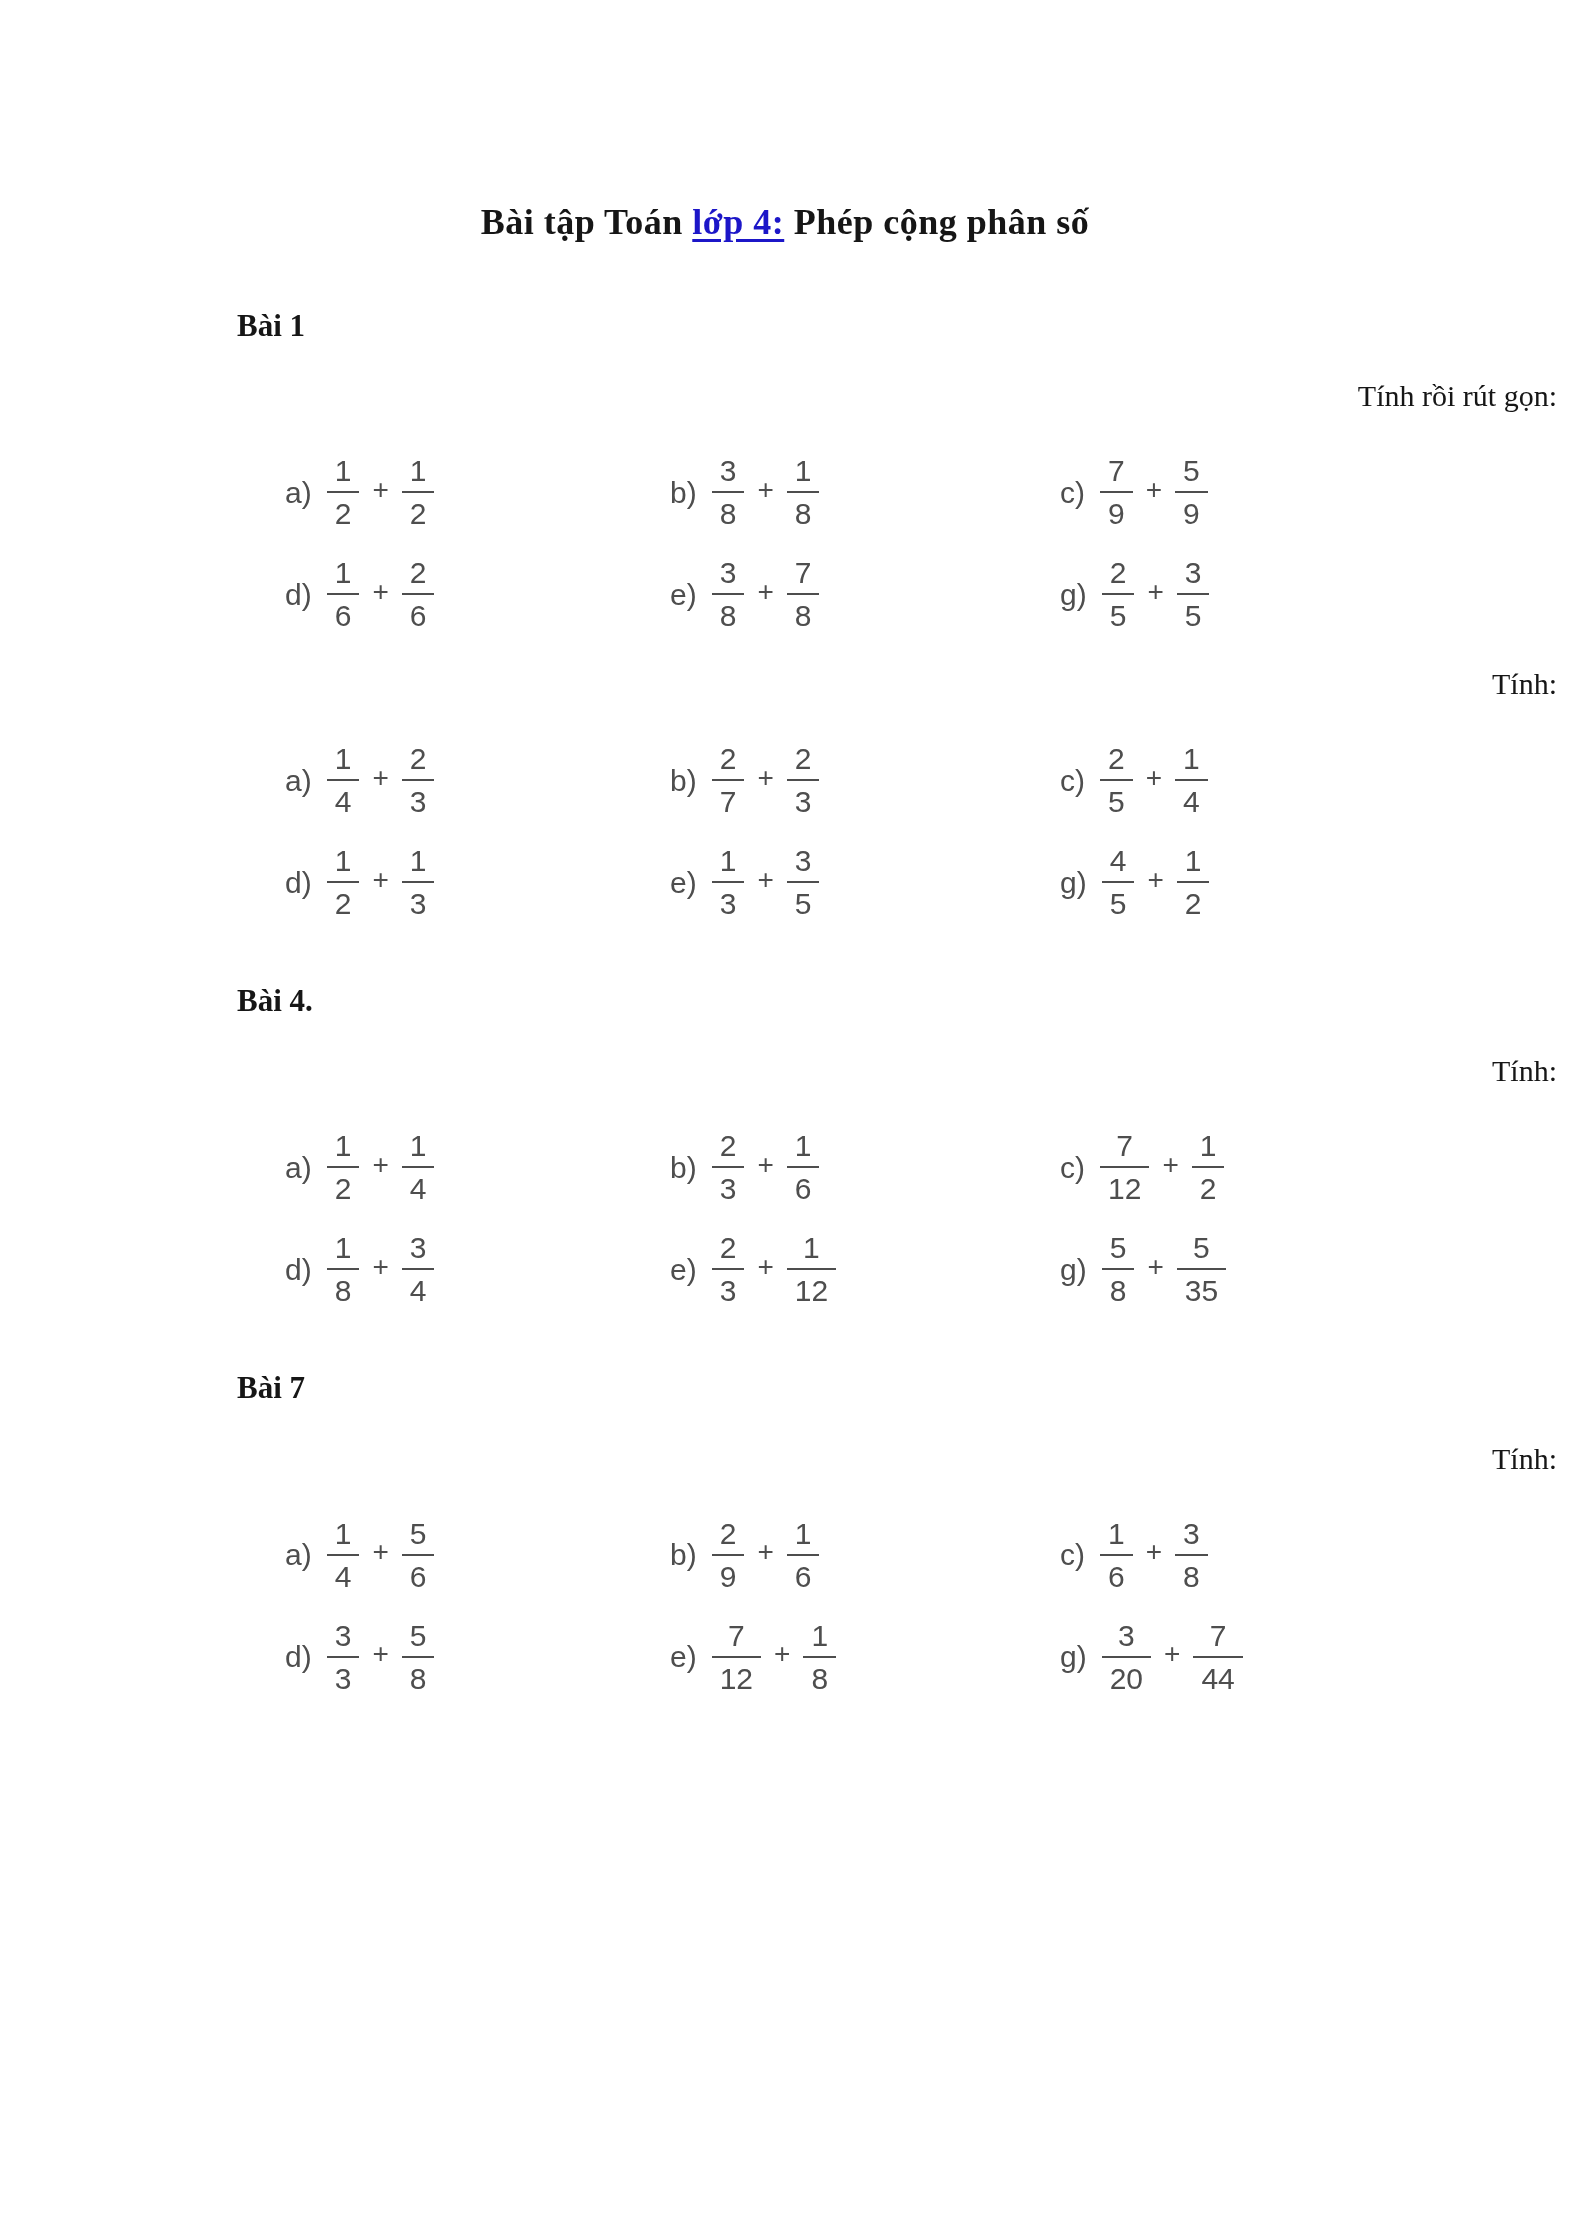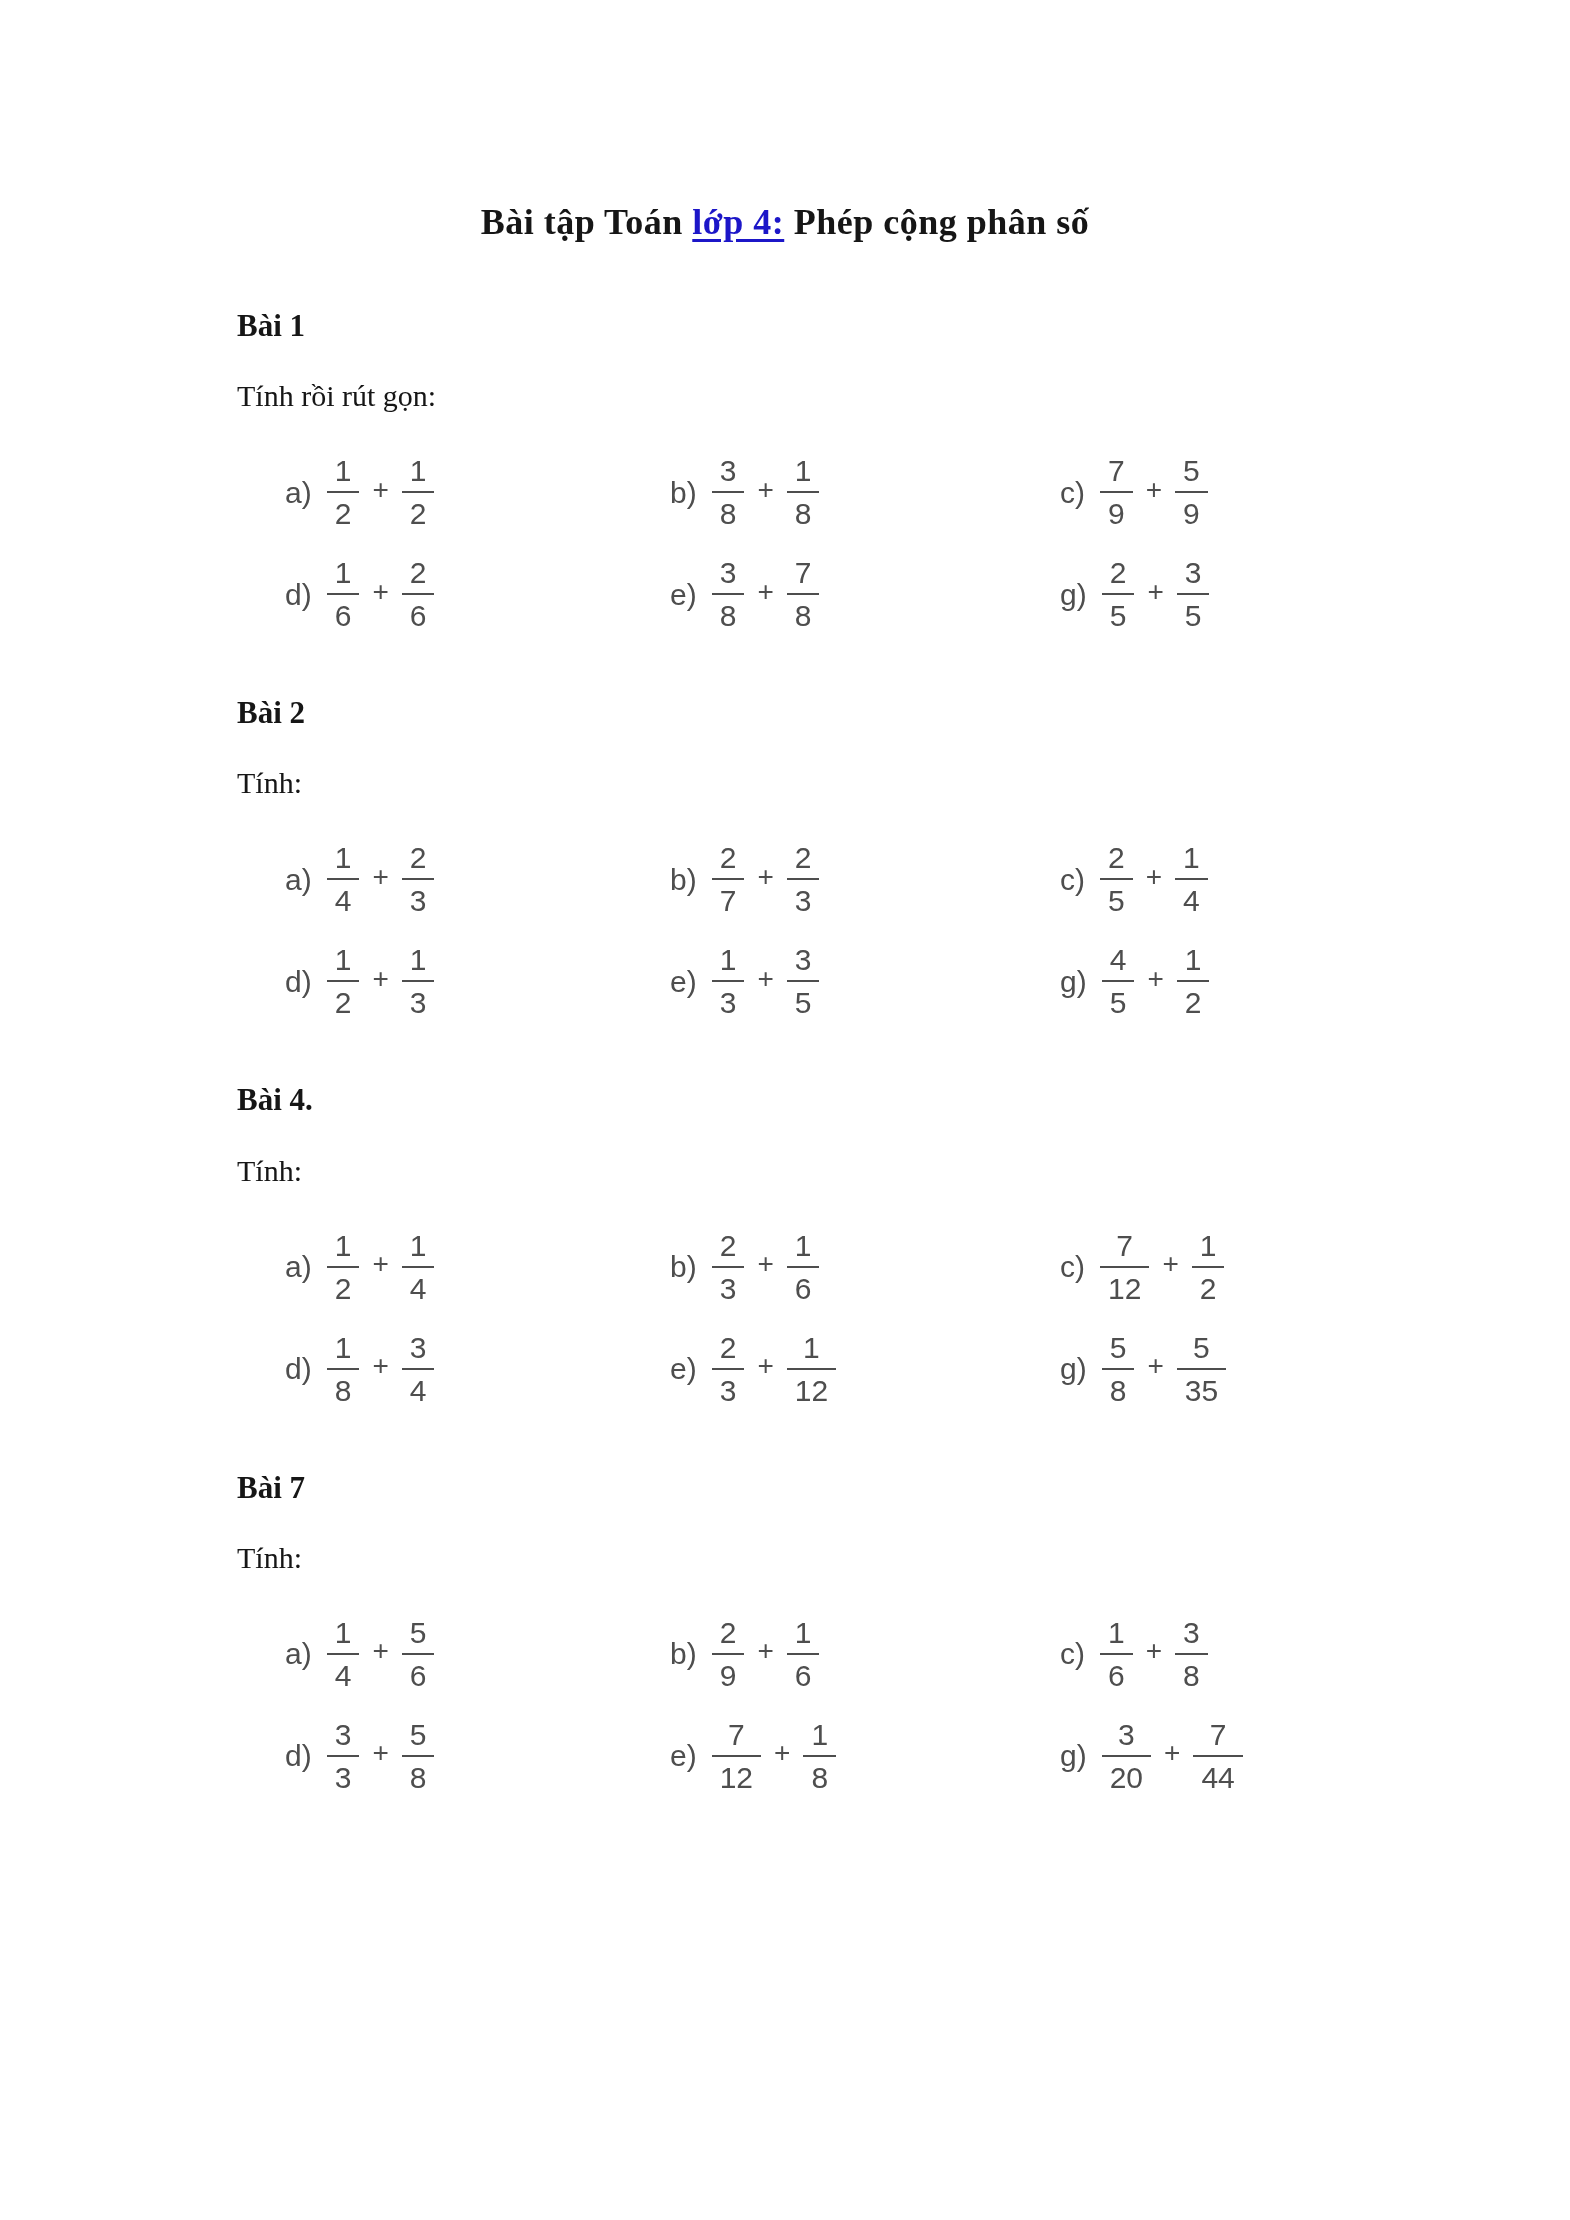--- a/index.html
+++ b/index.html
@@ -38,23 +38,24 @@
   }
   .section{margin:0;}
   .sec-heading{
     margin:62px 0 0 237px;
     font-size:31px;
     font-weight:bold;
     line-height:1.2;
     font-family:Liberation Serif, serif;
   }
   .sec-instruction{
-    margin:34px 0 0 237px;
+    margin:34px 13px 0 237px;
     font-size:30px;
     line-height:1.2;
+    text-align:right;
   }
   .ex-row{
     display:grid;
     grid-template-columns:385px 390px auto;
     align-items:center;
     margin-left:285px;
     margin-top:26px;
   }
   .ex-row.first{margin-top:40px;}
   .exercise{
@@ -178,21 +179,20 @@
     <span class="frac">
                 <span class="num">3</span>
                 <span class="den">5</span>
               </span>
   </div>
 </div>
         </div>
   </div>
 
   <div class="section">
-    <div class="sec-heading">Bài 2</div>
     <div class="sec-instruction">Tính:</div>
     <div>
           <div class="ex-row first">
   <div class="exercise">
     <span class="ex-label">a)</span>
     <span class="frac">
                 <span class="num">1</span>
                 <span class="den">4</span>
               </span>
     <span class="plus">+</span>

